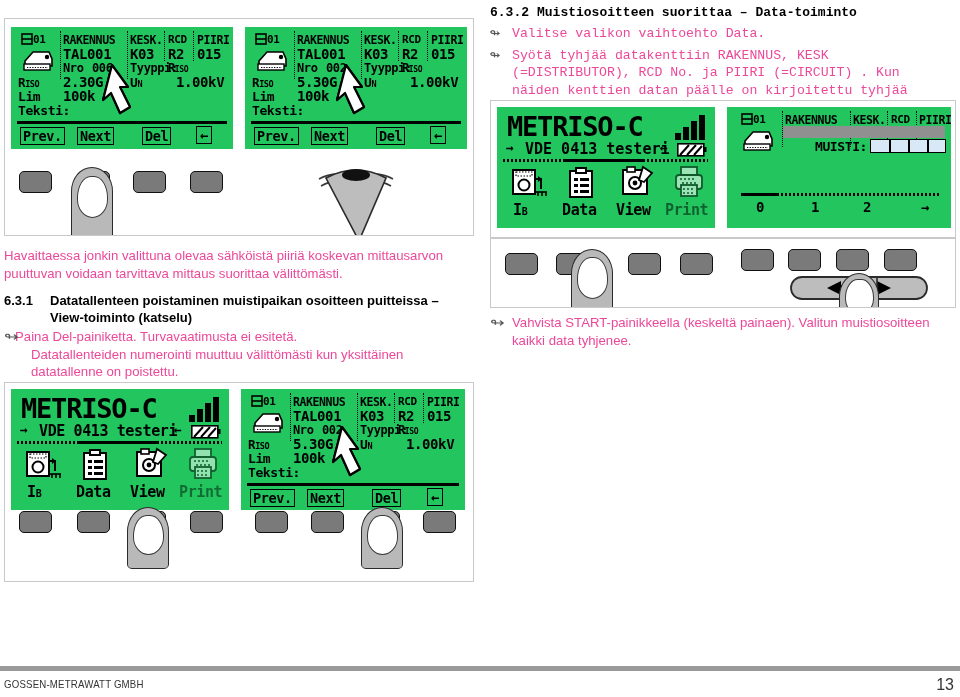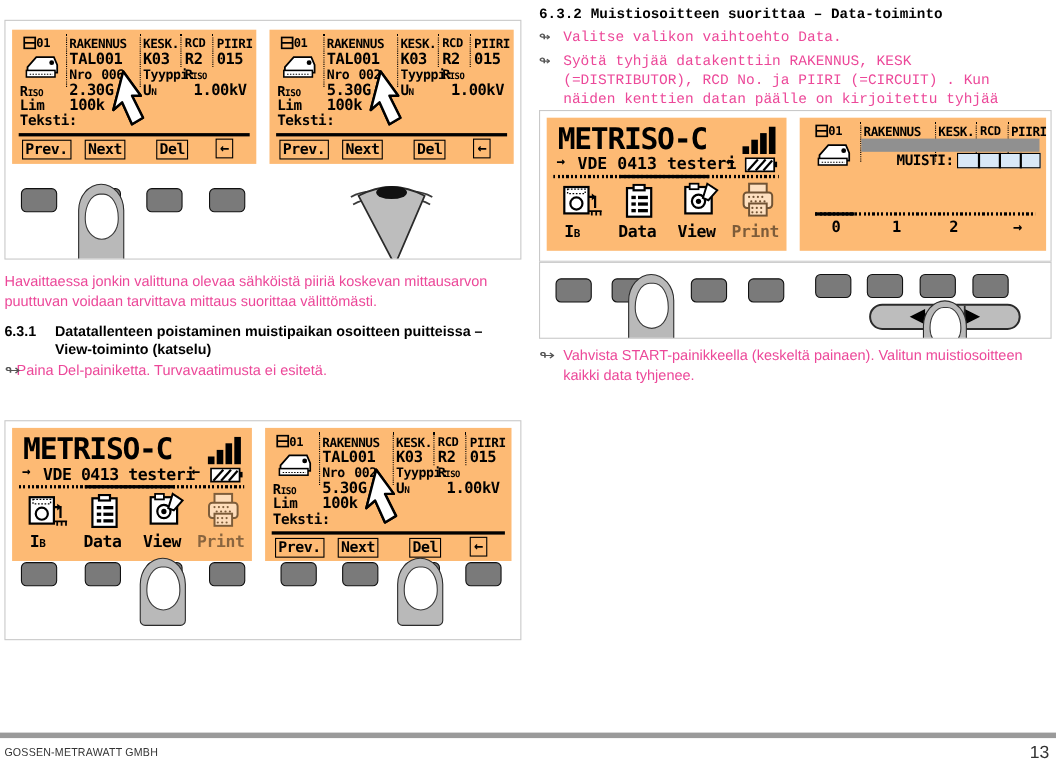--- a/index.html
+++ b/index.html
@@ -38,21 +38,21 @@
   
   .illus{
     position:absolute;
     border:1px solid #c9c9c9;
     background:#ffffff;
     box-sizing:border-box;
     overflow:hidden;
   }
   .lcd{
     position:absolute;
-    background:#fdba74;
+    background:#22c55e;
     box-sizing:border-box;
     overflow:hidden;
   }
   .lcdtxt{
     font-family:"DejaVu Sans Mono","Liberation Mono",monospace;
     font-weight:bold;
     color:#000;
     letter-spacing:-0.4px;
     white-space:pre;
     position:absolute;
@@ -400,20 +400,21 @@
   <div style="position:absolute;left:4px;top:292px;width:462px;">
     <div class="h3" style="display:flex;">
       <span style="width:46px;flex:0 0 auto;">6.3.1</span>
       <span>Datatallenteen poistaminen muistipaikan osoitteen puitteissa –</span>
     </div>
     <div class="h3" style="margin-left:46px;">View-toiminto (katselu)</div>
     <div style="display:flex;align-items:flex-start;margin-top:2px;">
       <span class="bullet-glyph" style="width:11px;">↬</span>
       <div>
         <div class="body-text">Paina Del-painiketta. Turvavaatimusta ei esitetä.</div>
+        <div class="body-text" style="margin-left:16px;width:442px;">Datatallenteiden numerointi muuttuu välittömästi kun yksittäinen datatallenne on poistettu.</div>
       </div>
     </div>
   </div>
 
   <div class="illus" style="left:490px;top:238px;width:466px;height:70px;">
     <div class="key" style="left:14px;top:14px;width:33px;height:22px;"></div>
     <div class="key" style="left:65px;top:14px;width:33px;height:22px;"></div>
     <div class="key" style="left:137px;top:14px;width:33px;height:22px;"></div>
     <div class="key" style="left:189px;top:14px;width:33px;height:22px;"></div>
     <div class="finger" style="left:80px;top:10px;width:42px;height:70px;"></div>

